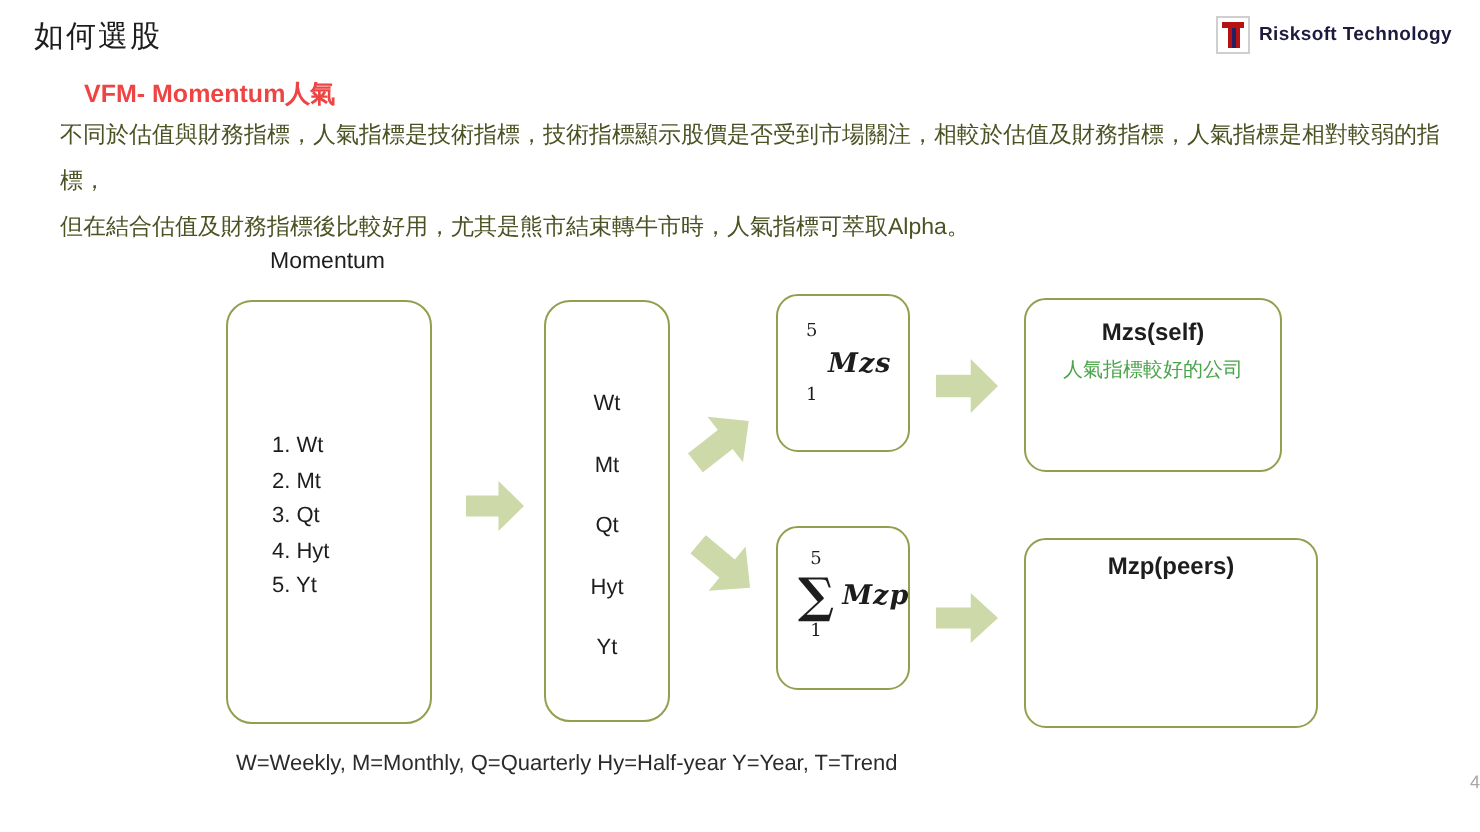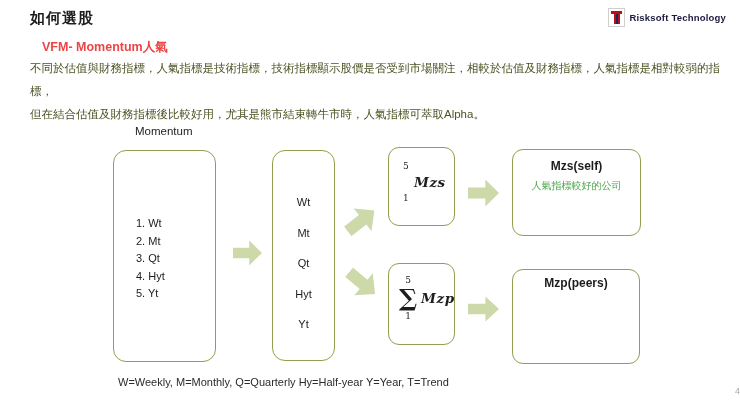--- a/index.html
+++ b/index.html
@@ -2,21 +2,21 @@
 <html><head>
 <meta charset="utf-8">
 <style>
   html,body{margin:0;padding:0;background:#e9e9e9;}
   .slide{
     position:relative;width:740px;height:416px;background:#ffffff;
     font-family:"Liberation Sans","DejaVu Sans",sans-serif;overflow:hidden;
     box-shadow:0 0 0 1px #ddd;
   }
   .abs{position:absolute;}
-  .title{left:30px;top:9px;font-size:15px;font-weight:bold;color:#1d1d1d;letter-spacing:1px;}
+  .title{left:17px;top:9px;font-size:15px;font-weight:normal;color:#1d1d1d;letter-spacing:1px;}
   .subtitle{left:42px;top:39px;font-size:12.5px;font-weight:600;color:#ef4444;}
   .paragraph{left:30px;top:57px;width:690px;font-size:11.5px;line-height:23px;color:#4a5323;}
   .momentum-label{left:135px;top:108px;font-size:11.5px;color:#1d1d1d;margin-top:17px;}
 
   
   .logo{right:14px;top:8px;display:flex;align-items:center;gap:4px;}
   .logo-text{font-size:9.5px;font-weight:bold;color:#1c1a3e;letter-spacing:.2px;}
   .logo-mark{width:15px;height:17px;border:1px solid #cfcfcf;background:#fff;position:relative;}
   .logo-mark .bar-top{position:absolute;left:2px;right:2px;top:2px;height:3px;background:#b51313;}
   .logo-mark .stem-l{position:absolute;left:5px;top:5px;width:2px;bottom:2px;background:#b51313;}
@@ -26,21 +26,21 @@
   
   .obox{position:absolute;border:1.5px solid #8fa14e;border-radius:13px;background:#fff;box-sizing:border-box;}
   .box1{left:113px;top:150px;width:103px;height:212px;}
   .box1 .list{position:absolute;left:22px;top:64px;font-size:11px;color:#1d1d1d;line-height:17.5px;}
   .box2{left:272px;top:150px;width:63px;height:211px;}
   .box2 .list{position:absolute;left:0;right:0;top:36px;text-align:center;font-size:11px;color:#1d1d1d;line-height:30.5px;}
 
   .fbox-self{left:388px;top:147px;width:67px;height:79px;border-radius:11px;}
   .fbox-peers{left:388px;top:263px;width:67px;height:82px;border-radius:11px;}
   .rbox-self{left:512px;top:149px;width:129px;height:87px;border-radius:11px;}
-  .rbox-peers{left:512px;top:269px;width:128px;height:95px;border-radius:11px;}
+  .rbox-peers{left:512px;top:269px;width:147px;height:95px;border-radius:11px;}
 
   .rbox-title{position:absolute;left:0;right:0;text-align:center;font-size:12px;font-weight:bold;color:#1d1d1d;}
   .rbox-self .rbox-title{top:9px;}
   .rbox-peers .rbox-title{top:6px;}
   .green-lines{position:absolute;left:0;right:0;text-align:center;font-size:10px;color:#4aa54a;line-height:18.5px;}
   .rbox-self .green-lines{top:27px;}
   .rbox-peers .green-lines{top:22px;}
 
   
   .math{font-family:"DejaVu Serif","Liberation Serif",serif;color:#1d1d1d;}

